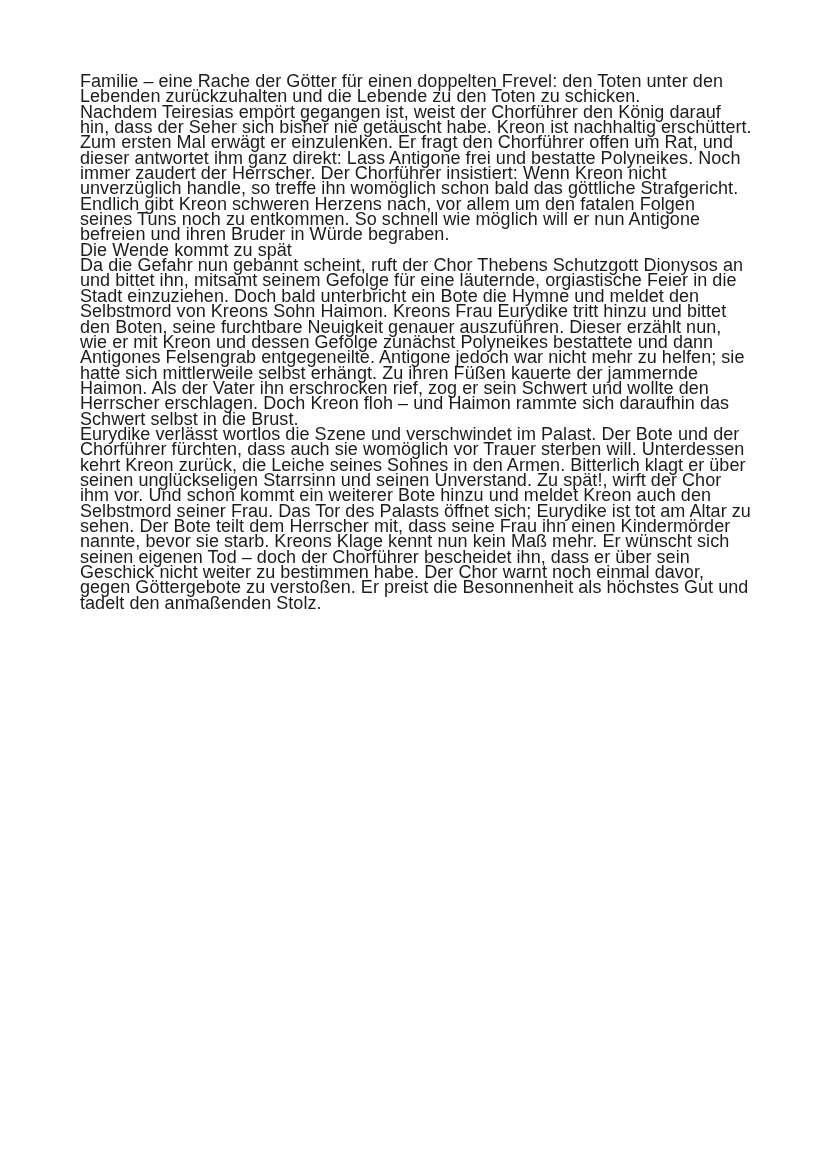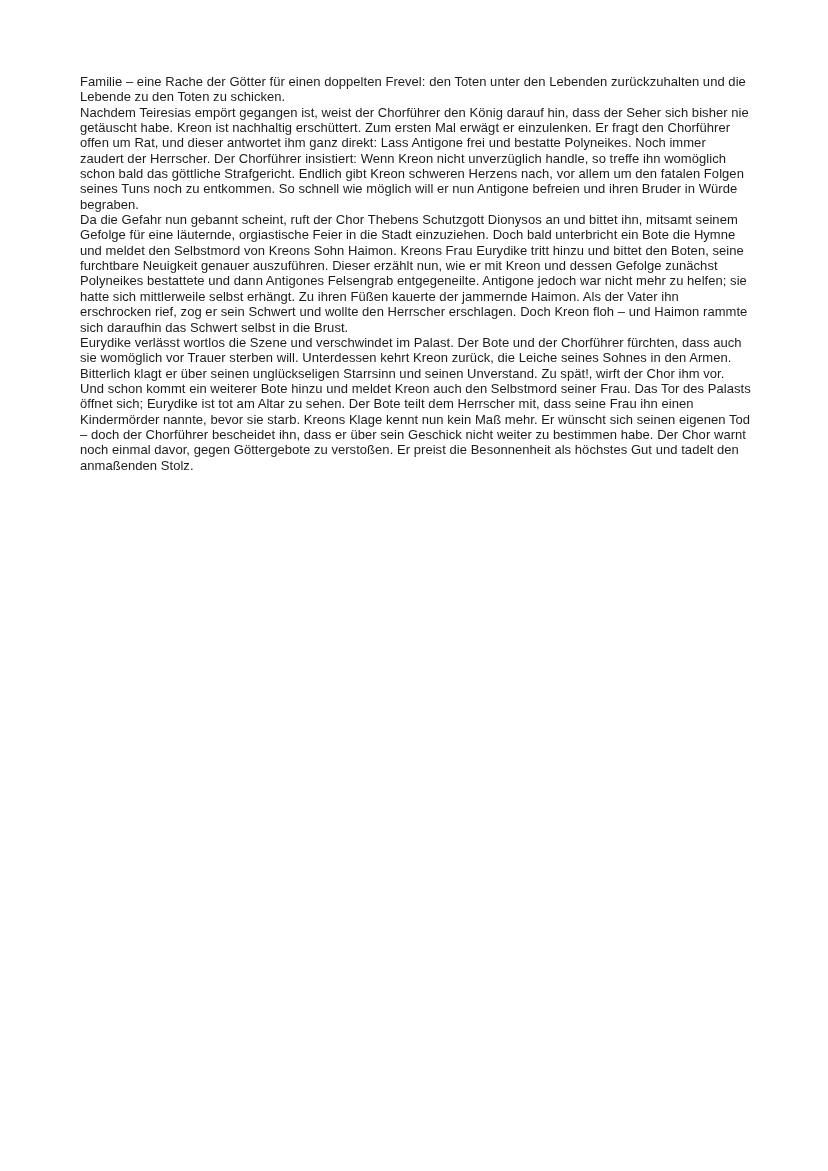--- a/index.html
+++ b/index.html
@@ -14,33 +14,34 @@
     background: #ffffff;
     overflow: hidden;
     font-family: "Liberation Sans", "DejaVu Sans", sans-serif;
   }
   .text-block {
     position: absolute;
     left: 80px;
     top: 74px;
     width: 672px;
     color: #1c1c1c;
-    font-size: 13px;
+    font-size: 18px;
     line-height: 15.35px;
     letter-spacing: 0.05px;
     text-align: left;
   }
   .text-block p {
     margin: 0;
     padding: 0;
   }
 </style>
 </head>
 <body>
 
 <div class="page">
   <div class="text-block">
     <p>Familie – eine Rache der Götter für einen doppelten Frevel: den Toten unter den Lebenden zurückzuhalten und die Lebende zu den Toten zu schicken.</p>
     <p>Nachdem Teiresias empört gegangen ist, weist der Chorführer den König darauf hin, dass der Seher sich bisher nie getäuscht habe. Kreon ist nachhaltig erschüttert. Zum ersten Mal erwägt er einzulenken. Er fragt den Chorführer offen um Rat, und dieser antwortet ihm ganz direkt: Lass Antigone frei und bestatte Polyneikes. Noch immer zaudert der Herrscher. Der Chorführer insistiert: Wenn Kreon nicht unverzüglich handle, so treffe ihn womöglich schon bald das göttliche Strafgericht. Endlich gibt Kreon schweren Herzens nach, vor allem um den fatalen Folgen seines Tuns noch zu entkommen. So schnell wie möglich will er nun Antigone befreien und ihren Bruder in Würde begraben.</p>
+    <p>Die Wende kommt zu spät</p>
     <p>Da die Gefahr nun gebannt scheint, ruft der Chor Thebens Schutzgott Dionysos an und bittet ihn, mitsamt seinem Gefolge für eine läuternde, orgiastische Feier in die Stadt einzuziehen. Doch bald unterbricht ein Bote die Hymne und meldet den Selbstmord von Kreons Sohn Haimon. Kreons Frau Eurydike tritt hinzu und bittet den Boten, seine furchtbare Neuigkeit genauer auszuführen. Dieser erzählt nun, wie er mit Kreon und dessen Gefolge zunächst Polyneikes bestattete und dann Antigones Felsengrab entgegeneilte. Antigone jedoch war nicht mehr zu helfen; sie hatte sich mittlerweile selbst erhängt. Zu ihren Füßen kauerte der jammernde Haimon. Als der Vater ihn erschrocken rief, zog er sein Schwert und wollte den Herrscher erschlagen. Doch Kreon floh – und Haimon rammte sich daraufhin das Schwert selbst in die Brust.</p>
     <p>Eurydike verlässt wortlos die Szene und verschwindet im Palast. Der Bote und der Chorführer fürchten, dass auch sie womöglich vor Trauer sterben will. Unterdessen kehrt Kreon zurück, die Leiche seines Sohnes in den Armen. Bitterlich klagt er über seinen unglückseligen Starrsinn und seinen Unverstand. Zu spät!, wirft der Chor ihm vor. Und schon kommt ein weiterer Bote hinzu und meldet Kreon auch den Selbstmord seiner Frau. Das Tor des Palasts öffnet sich; Eurydike ist tot am Altar zu sehen. Der Bote teilt dem Herrscher mit, dass seine Frau ihn einen Kindermörder nannte, bevor sie starb. Kreons Klage kennt nun kein Maß mehr. Er wünscht sich seinen eigenen Tod – doch der Chorführer bescheidet ihn, dass er über sein Geschick nicht weiter zu bestimmen habe. Der Chor warnt noch einmal davor, gegen Göttergebote zu verstoßen. Er preist die Besonnenheit als höchstes Gut und tadelt den anmaßenden Stolz.</p>
   </div>
 </div>
 
 </body></html>

